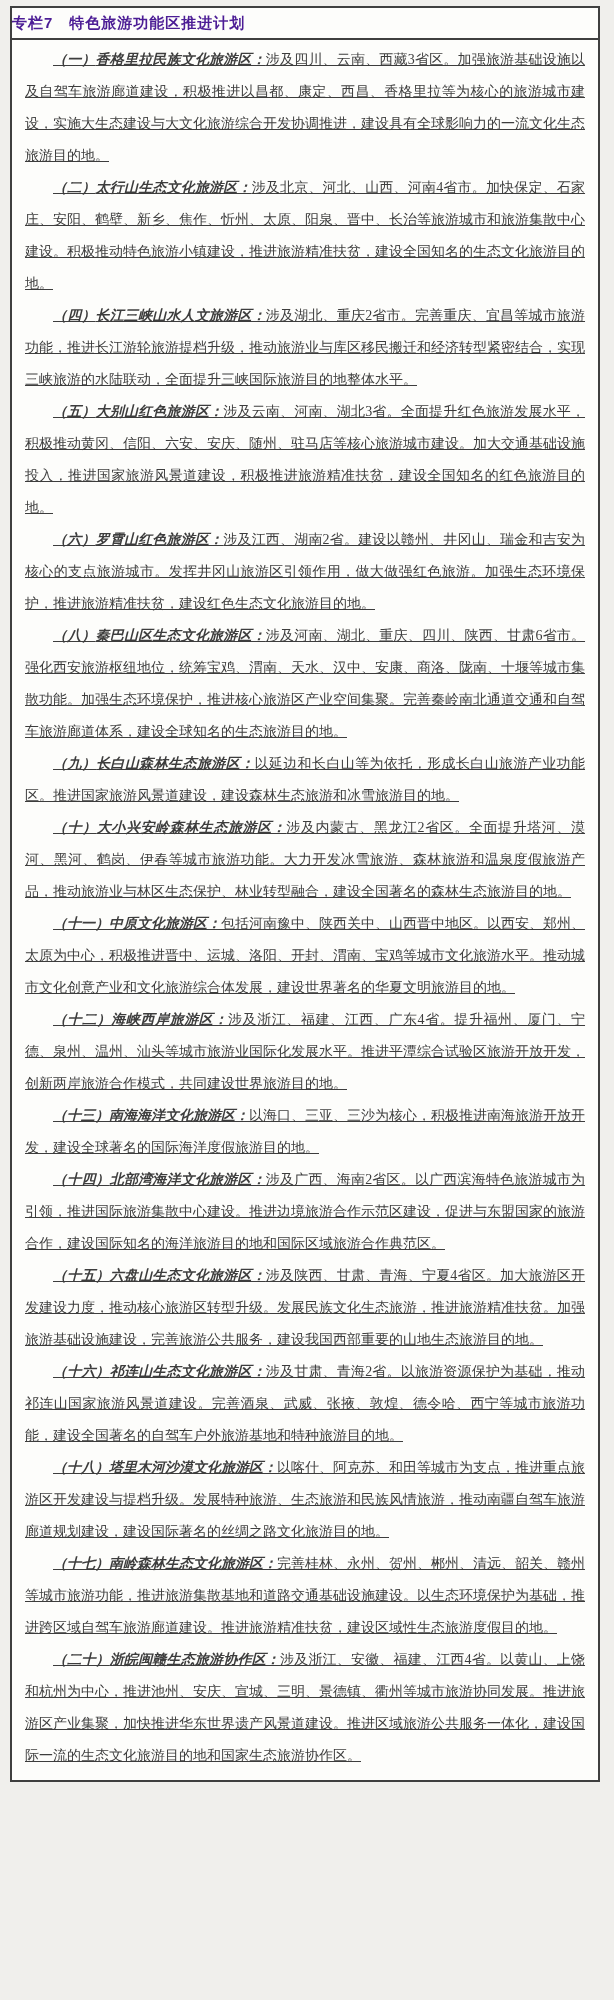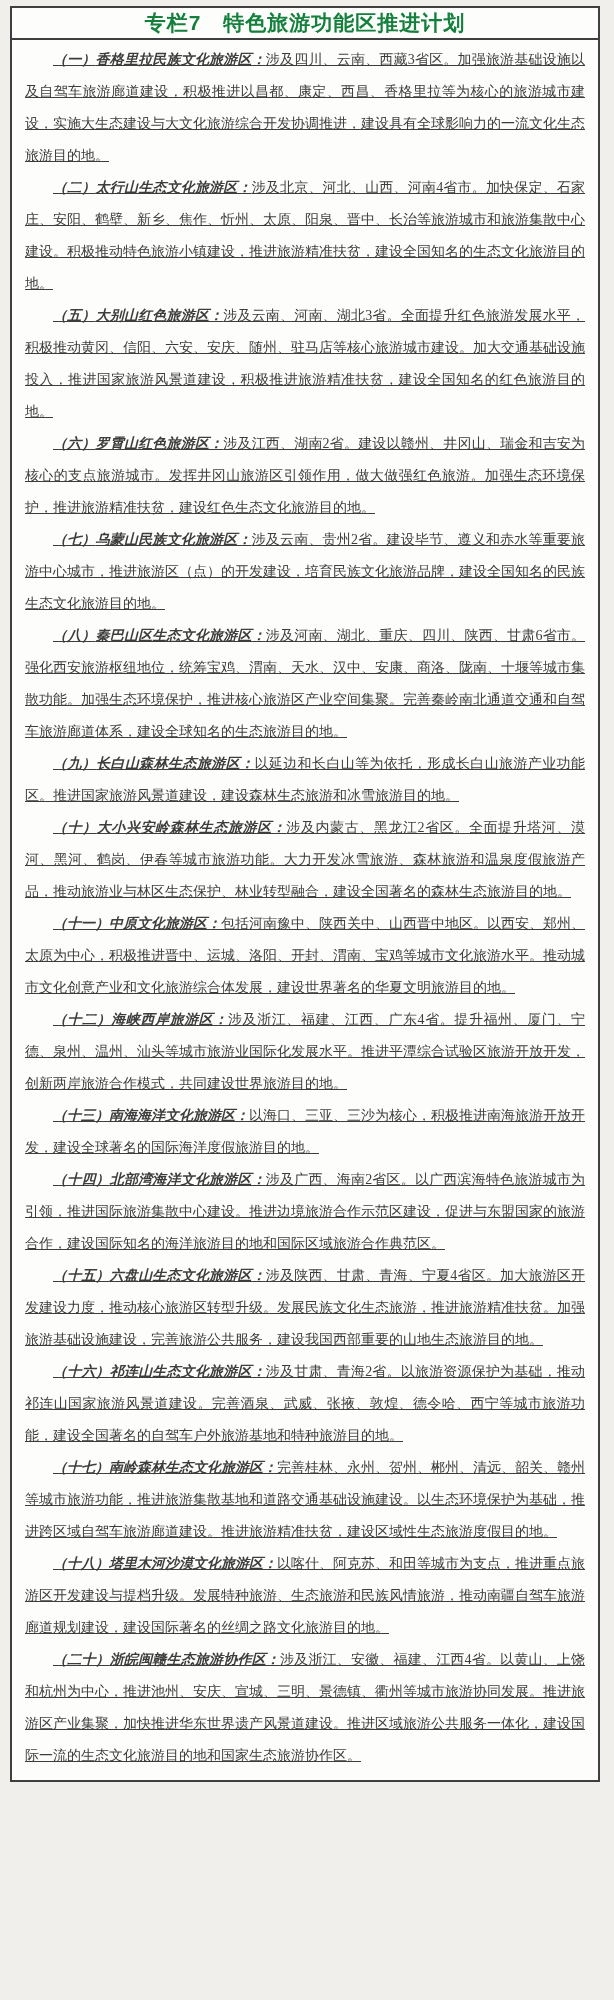--- a/index.html
+++ b/index.html
@@ -21,24 +21,23 @@
     left: 10px;
     top: 6px;
     width: 590px;
     box-sizing: border-box;
     background: var(--box-bg, #fdfdfb);
     border: 2px solid var(--border, #3f3f3f);
   }
   .panel-title {
     height: 30px;
     line-height: 30px;
-    text-align: center;
-    font-size: 21px;
+    font-size: 15px;
     font-weight: bold;
-    color: #15803d;
+    color: #4c1d95;
     border-bottom: 2px solid var(--border, #3f3f3f);
     font-family: "Liberation Sans", "DejaVu Sans", sans-serif;
     letter-spacing: 1px;
   }
   .panel-body {
     padding: 4px 13px 8px 13px;
     font-size: 14px;
     line-height: 32px;
     color: var(--text, #3d3d3d);
     text-align: justify;
@@ -64,46 +63,46 @@
 
 <div class="page">
   <div class="panel">
     <div class="panel-title">专栏7　特色旅游功能区推进计划</div>
     <div class="panel-body" id="sections">
   <p class="section"><span class="sec-head">（一）</span><span class="sec-head">香格里拉民族文化旅游区：</span><span class="sec-body">涉及四川、云南、西藏3省区。加强旅游基础设施以及自驾车旅游廊道建设，积极推进以昌都、康定、西昌、香格里拉等为核心的旅游城市建设，实施大生态建设与大文化旅游综合开发协调推进，建设具有全球影响力的一流文化生态旅游目的地。</span></p>
 
   <p class="section"><span class="sec-head">（二）</span><span class="sec-head">太行山生态文化旅游区：</span><span class="sec-body">涉及北京、河北、山西、河南4省市。加快保定、石家庄、安阳、鹤壁、新乡、焦作、忻州、太原、阳泉、晋中、长治等旅游城市和旅游集散中心建设。积极推动特色旅游小镇建设，推进旅游精准扶贫，建设全国知名的生态文化旅游目的地。</span></p>
 
 
+  <p class="section"><span class="sec-head">（四）</span><span class="sec-head">长江三峡山水人文旅游区：</span><span class="sec-body">涉及湖北、重庆2省市。完善重庆、宜昌等城市旅游功能，推进长江游轮旅游提档升级，推动旅游业与库区移民搬迁和经济转型紧密结合，实现三峡旅游的水陆联动，全面提升三峡国际旅游目的地整体水平。</span></p>
 
   <p class="section"><span class="sec-head">（五）</span><span class="sec-head">大别山红色旅游区：</span><span class="sec-body">涉及云南、河南、湖北3省。全面提升红色旅游发展水平，积极推动黄冈、信阳、六安、安庆、随州、驻马店等核心旅游城市建设。加大交通基础设施投入，推进国家旅游风景道建设，积极推进旅游精准扶贫，建设全国知名的红色旅游目的地。</span></p>
 
   <p class="section"><span class="sec-head">（六）</span><span class="sec-head">罗霄山红色旅游区：</span><span class="sec-body">涉及江西、湖南2省。建设以赣州、井冈山、瑞金和吉安为核心的支点旅游城市。发挥井冈山旅游区引领作用，做大做强红色旅游。加强生态环境保护，推进旅游精准扶贫，建设红色生态文化旅游目的地。</span></p>
 
-  <p class="section"><span class="sec-head">（七）</span><span class="sec-head">乌蒙山民族文化旅游区：</span><span class="sec-body">涉及云南、贵州2省。建设毕节、遵义和赤水等重要旅游中心城市，推进旅游区（点）的开发建设，培育民族文化旅游品牌，建设全国知名的民族生态文化旅游目的地。</span></p>
 
   <p class="section"><span class="sec-head">（八）</span><span class="sec-head">秦巴山区生态文化旅游区：</span><span class="sec-body">涉及河南、湖北、重庆、四川、陕西、甘肃6省市。强化西安旅游枢纽地位，统筹宝鸡、渭南、天水、汉中、安康、商洛、陇南、十堰等城市集散功能。加强生态环境保护，推进核心旅游区产业空间集聚。完善秦岭南北通道交通和自驾车旅游廊道体系，建设全球知名的生态旅游目的地。</span></p>
 
   <p class="section"><span class="sec-head">（九）</span><span class="sec-head">长白山森林生态旅游区：</span><span class="sec-body">以延边和长白山等为依托，形成长白山旅游产业功能区。推进国家旅游风景道建设，建设森林生态旅游和冰雪旅游目的地。</span></p>
 
   <p class="section"><span class="sec-head">（十）</span><span class="sec-head">大小兴安岭森林生态旅游区：</span><span class="sec-body">涉及内蒙古、黑龙江2省区。全面提升塔河、漠河、黑河、鹤岗、伊春等城市旅游功能。大力开发冰雪旅游、森林旅游和温泉度假旅游产品，推动旅游业与林区生态保护、林业转型融合，建设全国著名的森林生态旅游目的地。</span></p>
 
   <p class="section"><span class="sec-head">（十一）</span><span class="sec-head">中原文化旅游区：</span><span class="sec-body">包括河南豫中、陕西关中、山西晋中地区。以西安、郑州、太原为中心，积极推进晋中、运城、洛阳、开封、渭南、宝鸡等城市文化旅游水平。推动城市文化创意产业和文化旅游综合体发展，建设世界著名的华夏文明旅游目的地。</span></p>
 
   <p class="section"><span class="sec-head">（十二）</span><span class="sec-head">海峡西岸旅游区：</span><span class="sec-body">涉及浙江、福建、江西、广东4省。提升福州、厦门、宁德、泉州、温州、汕头等城市旅游业国际化发展水平。推进平潭综合试验区旅游开放开发，创新两岸旅游合作模式，共同建设世界旅游目的地。</span></p>
 
   <p class="section"><span class="sec-head">（十三）</span><span class="sec-head">南海海洋文化旅游区：</span><span class="sec-body">以海口、三亚、三沙为核心，积极推进南海旅游开放开发，建设全球著名的国际海洋度假旅游目的地。</span></p>
 
   <p class="section"><span class="sec-head">（十四）</span><span class="sec-head">北部湾海洋文化旅游区：</span><span class="sec-body">涉及广西、海南2省区。以广西滨海特色旅游城市为引领，推进国际旅游集散中心建设。推进边境旅游合作示范区建设，促进与东盟国家的旅游合作，建设国际知名的海洋旅游目的地和国际区域旅游合作典范区。</span></p>
 
   <p class="section"><span class="sec-head">（十五）</span><span class="sec-head">六盘山生态文化旅游区：</span><span class="sec-body">涉及陕西、甘肃、青海、宁夏4省区。加大旅游区开发建设力度，推动核心旅游区转型升级。发展民族文化生态旅游，推进旅游精准扶贫。加强旅游基础设施建设，完善旅游公共服务，建设我国西部重要的山地生态旅游目的地。</span></p>
 
   <p class="section"><span class="sec-head">（十六）</span><span class="sec-head">祁连山生态文化旅游区：</span><span class="sec-body">涉及甘肃、青海2省。以旅游资源保护为基础，推动祁连山国家旅游风景道建设。完善酒泉、武威、张掖、敦煌、德令哈、西宁等城市旅游功能，建设全国著名的自驾车户外旅游基地和特种旅游目的地。</span></p>
 
+  <p class="section"><span class="sec-head">（十八）</span><span class="sec-head">塔里木河沙漠文化旅游区：</span><span class="sec-body">以喀什、阿克苏、和田等城市为支点，推进重点旅游区开发建设与提档升级。发展特种旅游、生态旅游和民族风情旅游，推动南疆自驾车旅游廊道规划建设，建设国际著名的丝绸之路文化旅游目的地。</span></p>
+
   <p class="section"><span class="sec-head">（十七）</span><span class="sec-head">南岭森林生态文化旅游区：</span><span class="sec-body">完善桂林、永州、贺州、郴州、清远、韶关、赣州等城市旅游功能，推进旅游集散基地和道路交通基础设施建设。以生态环境保护为基础，推进跨区域自驾车旅游廊道建设。推进旅游精准扶贫，建设区域性生态旅游度假目的地。</span></p>
-
-  <p class="section"><span class="sec-head">（十八）</span><span class="sec-head">塔里木河沙漠文化旅游区：</span><span class="sec-body">以喀什、阿克苏、和田等城市为支点，推进重点旅游区开发建设与提档升级。发展特种旅游、生态旅游和民族风情旅游，推动南疆自驾车旅游廊道规划建设，建设国际著名的丝绸之路文化旅游目的地。</span></p>
 
 
   <p class="section"><span class="sec-head">（二十）</span><span class="sec-head">浙皖闽赣生态旅游协作区：</span><span class="sec-body">涉及浙江、安徽、福建、江西4省。以黄山、上饶和杭州为中心，推进池州、安庆、宣城、三明、景德镇、衢州等城市旅游协同发展。推进旅游区产业集聚，加快推进华东世界遗产风景道建设。推进区域旅游公共服务一体化，建设国际一流的生态文化旅游目的地和国家生态旅游协作区。</span></p>
 </div>
   </div>
 </div>
 
 </body></html>

